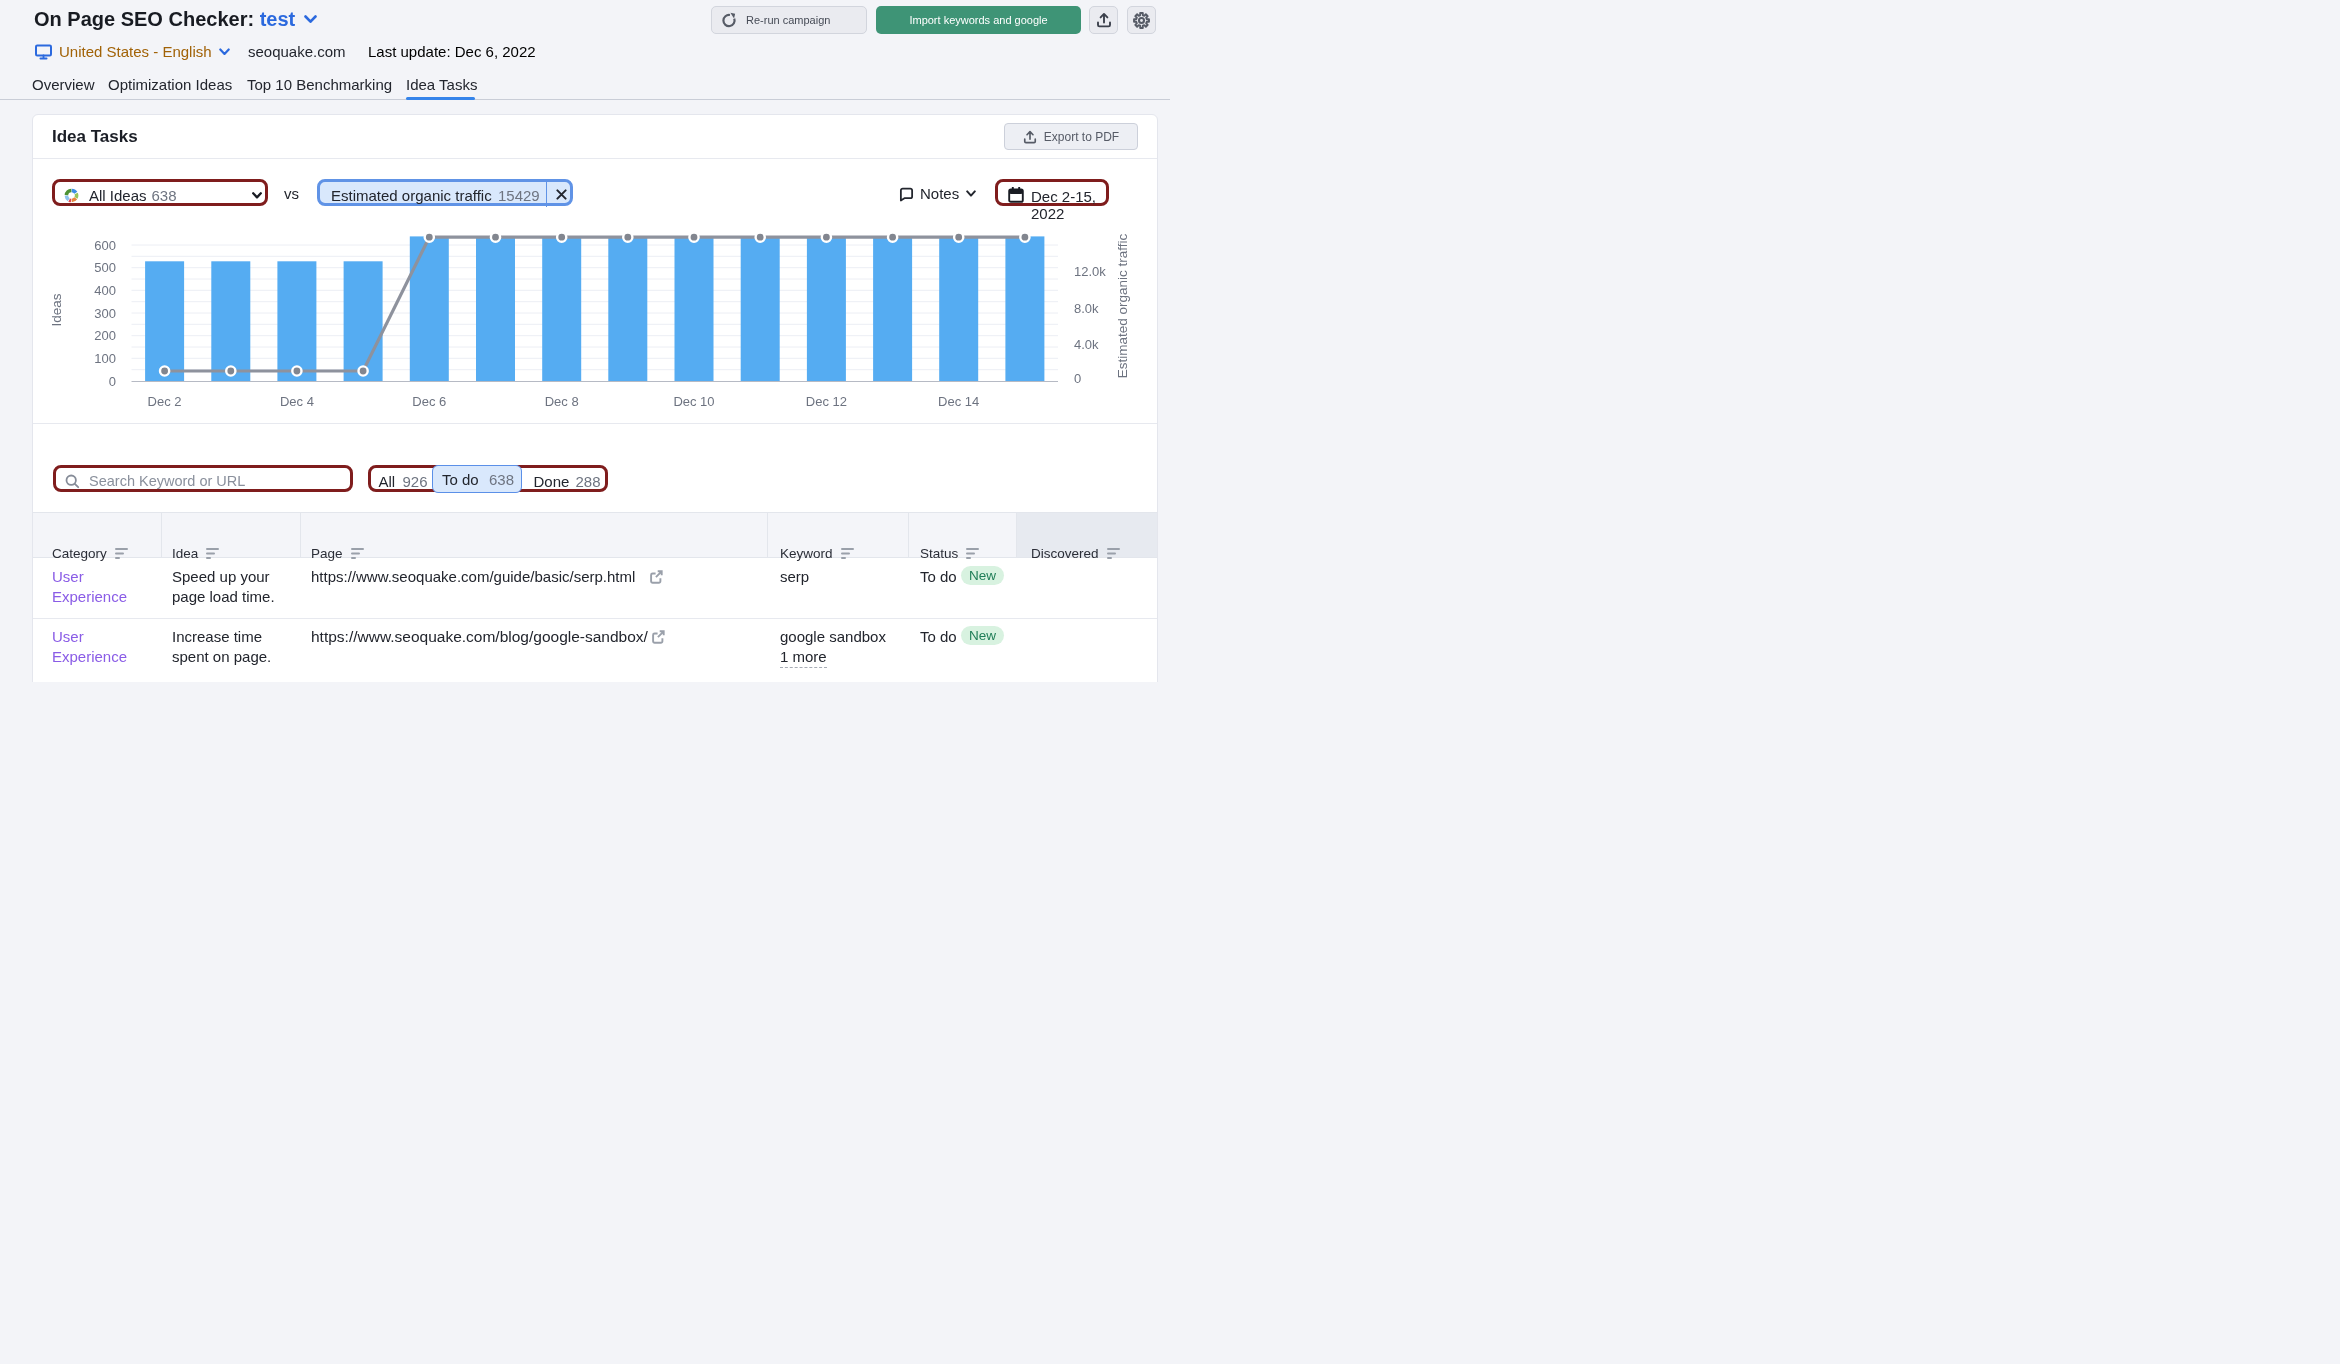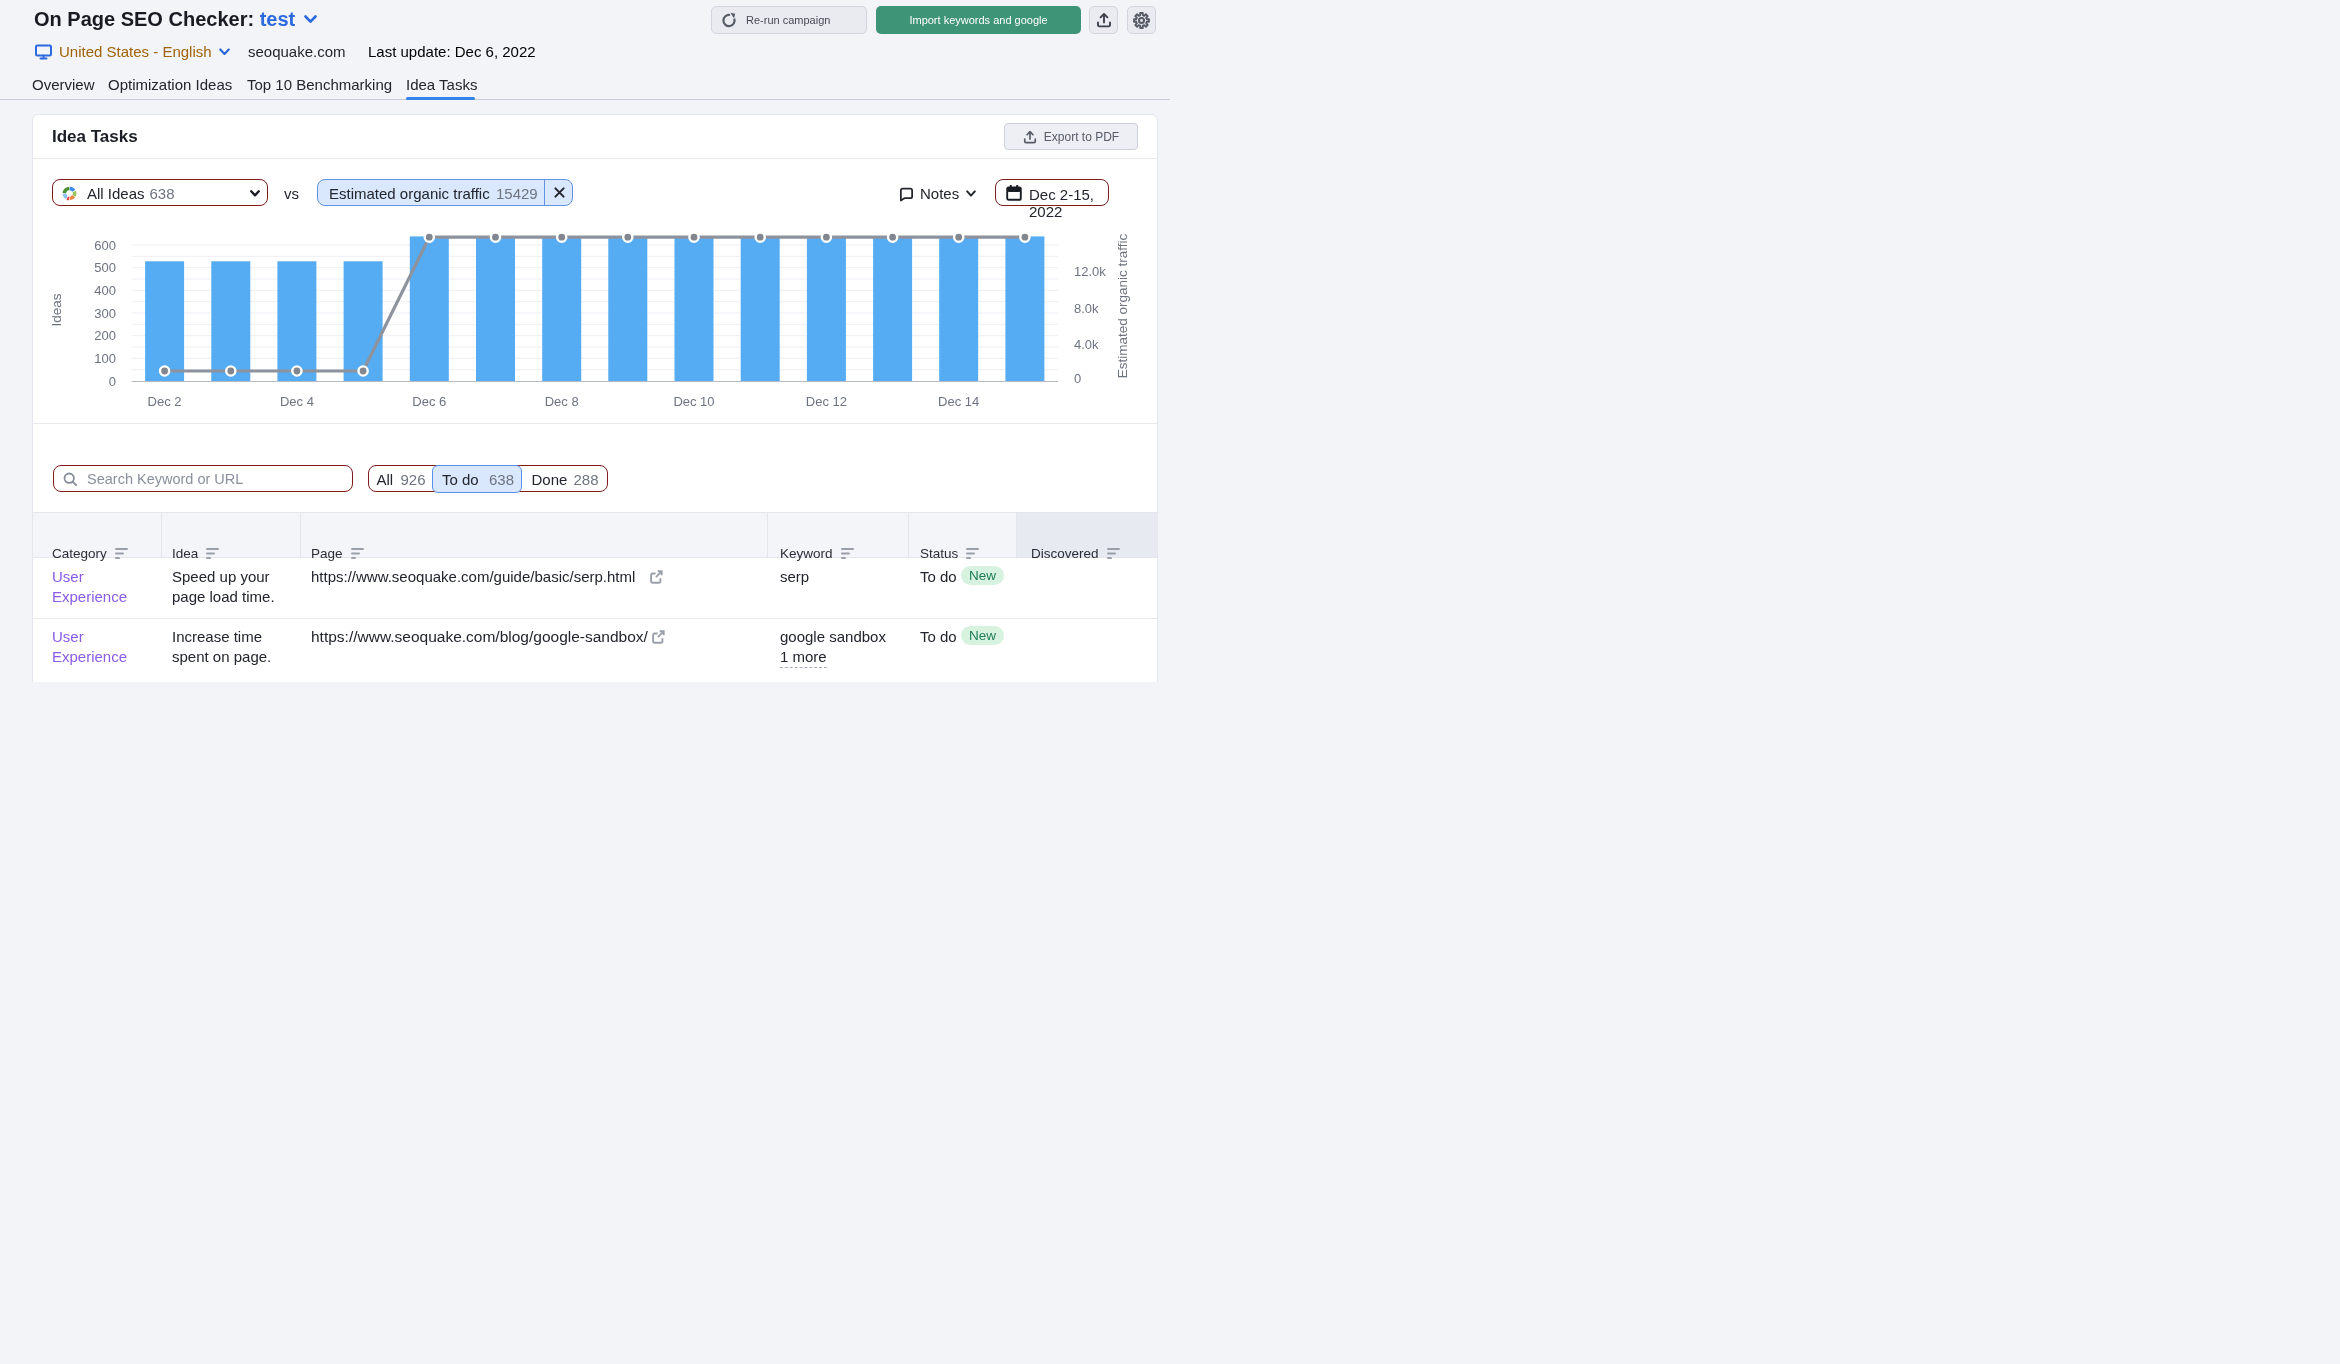--- a/index.html
+++ b/index.html
@@ -13,21 +13,21 @@
 .btn-gray { background:#eaebf0; border:1px solid #d2d5dd; color:#464b56; }
 .btn-green { background:#3e9476; color:#fff; justify-content:center; }
 .blue { color:#a16207; }
 .tab { position:absolute; top:76px; font-size:15px; color:#23262e; }
 .tabline { left:0; top:99px; width:1170px; height:1px; background:#c9cdd7; }
 .tabactive { position:absolute; top:97px; height:3px; background:#3584ea; border-radius:2px; }
 
 .card { left:32px; top:114px; width:1126px; height:600px; background:#fff; border:1px solid #e4e6ed; border-radius:6px 6px 0 0; }
 .cardhead { position:absolute; left:0; top:0; width:100%; height:44px; border-bottom:1px solid #e7e9ef; }
 .cardhead .t { position:absolute; left:19px; top:12px; font-size:17px; font-weight:bold; color:#1b1e26; }
-.ctrl { position:absolute; height:27px; border:1px solid #7f1d1d; border-radius:8px; background:#fff; font-size:15px; }
+.ctrl { position:absolute; height:27px; border:3px solid #7f1d1d; border-radius:8px; background:#fff; font-size:15px; }
 .gray { color:#6e7480; }
 .chip { background:#d9e8fc; border-color:#6093e6; }
 
 .th { position:absolute; top:512px; height:46px; background:#f4f5f9; border-top:1px solid #e3e6ec; border-bottom:1px solid #e3e6ec; }
 .thtext { font-size:13.5px; color:#2b2e37; }
 .hcell { display:flex; align-items:center;margin-top:18px; }
 .hcell svg { width:13px; height:11px; margin-left:8px; fill:#9aa0aa; }
 .rowtxt { font-size:15px; line-height:19.5px; color:#22252d; white-space:nowrap; }
 .purple { color:#8a5ce6; }
 .pill { display:inline-block; height:19px; line-height:19px; padding:0 8px; border-radius:10px; background:#d8f2e0; color:#1f7e57; font-size:13.5px; }

